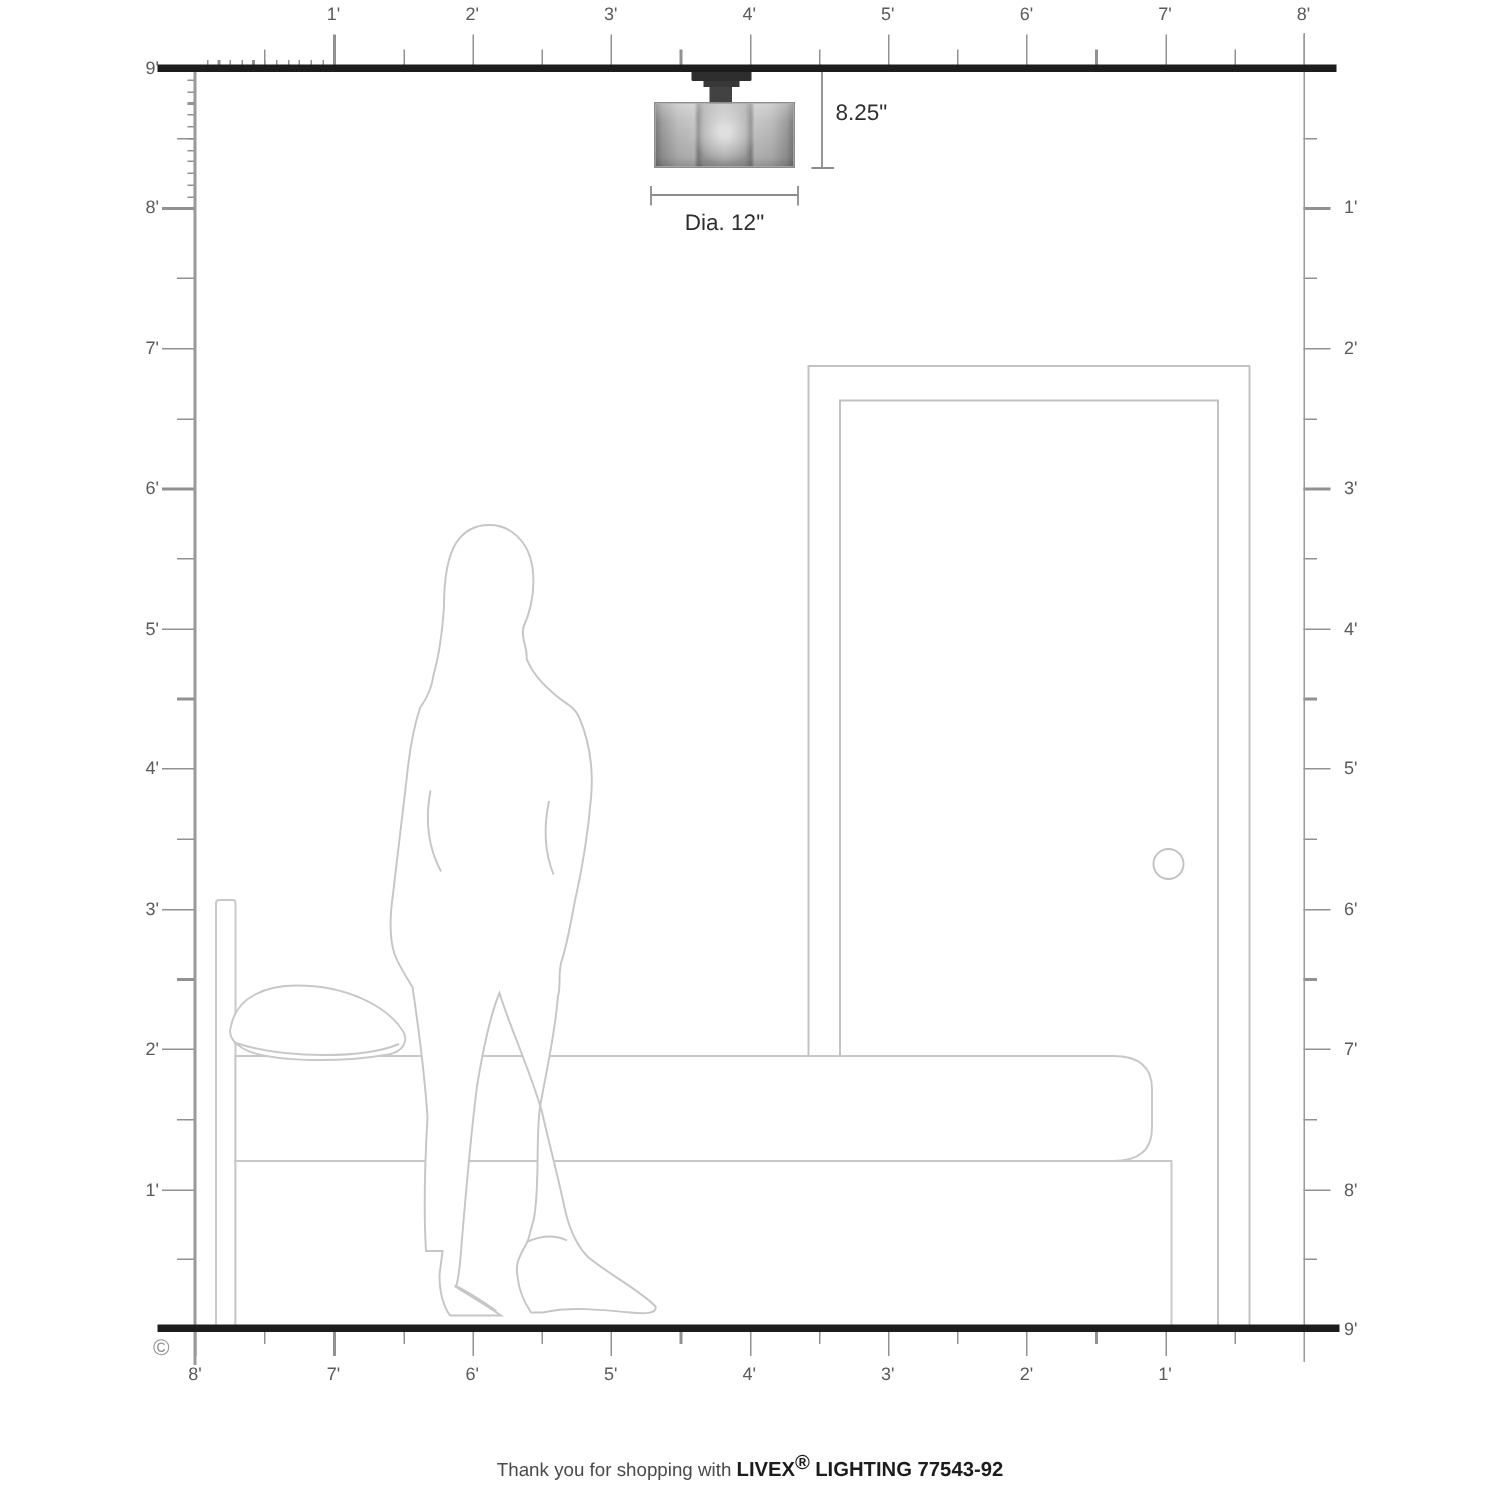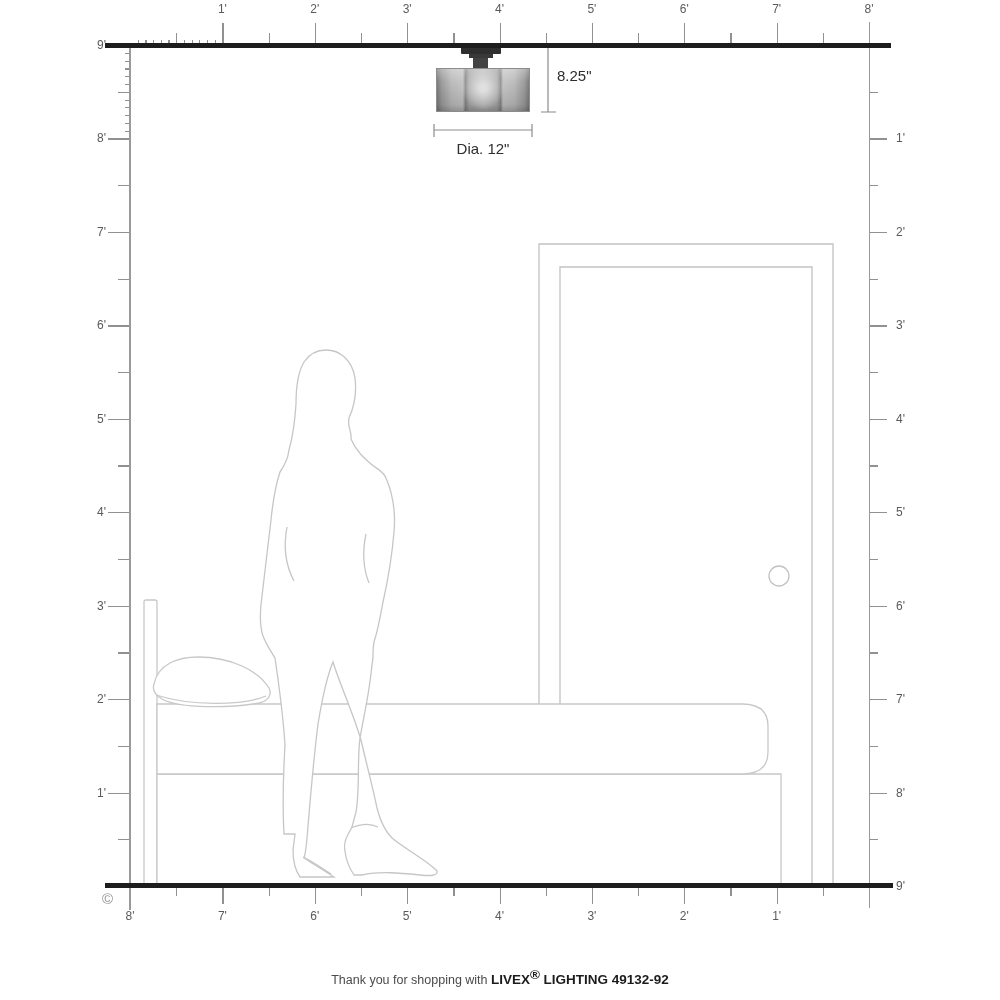--- a/index.html
+++ b/index.html
@@ -216,15 +216,15 @@
   <div class="rline" style="left:868.5px;top:22px;width:1.5px;height:886px;"></div>
 
   <div class="wall" style="left:105px;top:43px;width:786px;height:4.5px;"></div>
   <div class="wall" style="left:105px;top:883px;width:788px;height:5px;"></div>
 
   <div id="copyright" style="left:102px;top:890px;">©</div>
 
   <div id="footer">
     <span>Thank you for shopping with</span>
     <span class="bold">LIVEX</span><sup class="bold">®</sup>
-    <span class="bold">LIGHTING 49132-92</span>
+    <span class="bold">LIGHTING 77543-92</span>
   </div>
 </div>
 
 </body></html>

